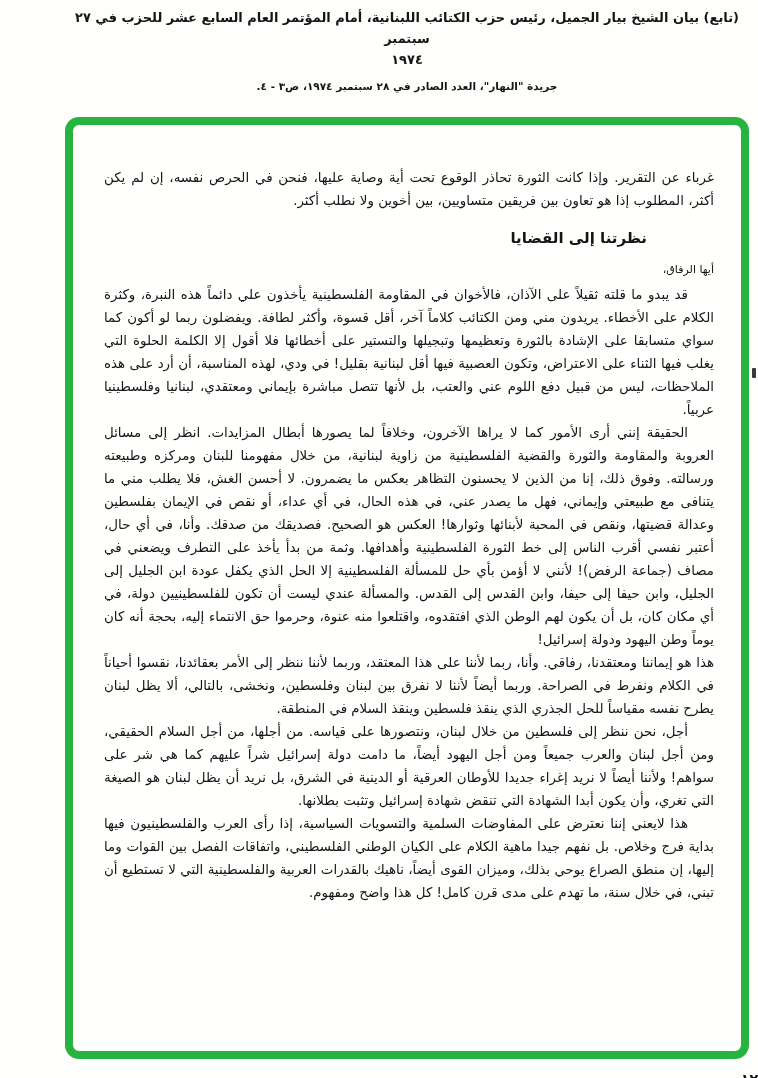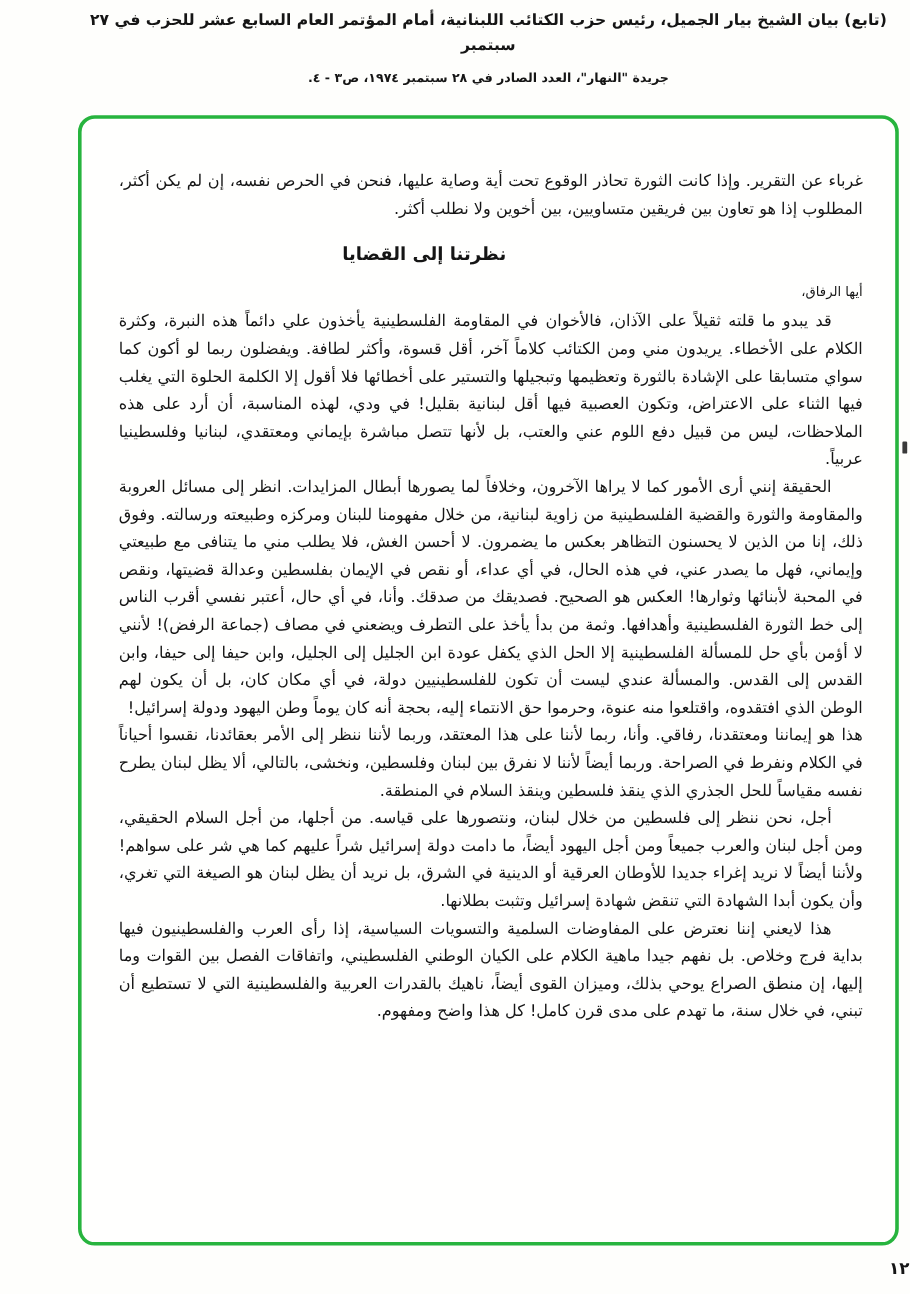--- a/index.html
+++ b/index.html
@@ -24,42 +24,42 @@
     font-weight: bold;
     font-size: 10.5px;
     line-height: 15px;
     margin-top: 9px;
   }
 
   
   .content-frame {
     margin: 23px 9px 0 9px;
     height: 942px;
-    border: 3px solid #b91c1c;
+    border: 8px solid #b91c1c;
     border-radius: 14px;
     background: #fffffe;
     padding: 41px 27px 0 31px;
     overflow: hidden;
   }
 
   
   .para {
     font-size: 13.4px;
     line-height: 23px;
     text-align: justify;
     text-justify: inter-word;
   }
   .para.indent { text-indent: 26px; }
 
   .section-heading {
     font-size: 15px;
     font-weight: bold;
     line-height: 22px;
-    margin: 15px 111px 9px 0;
-    text-align: center;
+    margin: 15px 67px 9px 0;
+    text-align: right;
   }
   .salutation {
     font-size: 11px;
     line-height: 23px;
     margin-bottom: 2px;
   }
 
   
   .page-number {
     text-align: right;
@@ -78,20 +78,21 @@
     border-radius: 1px;
   }
 </style>
 </head>
 <body>
 
 <div class="page">
 
   <header class="doc-header">
     <div class="title-line">(تابع) بيان الشيخ بيار الجميل، رئيس حزب الكتائب اللبنانية، أمام المؤتمر العام السابع عشر للحزب في ٢٧ سبتمبر</div>
+    <div class="title-line">١٩٧٤</div>
     <div class="source-line">جريدة "النهار"، العدد الصادر في ٢٨ سبتمبر ١٩٧٤، ص٣ - ٤.</div>
   </header>
 
   <div class="content-frame" style="border-color: rgb(39, 180, 62);">
 
     <p class="para">غرباء عن التقرير. وإذا كانت الثورة تحاذر الوقوع تحت أية وصاية عليها، فنحن في الحرص نفسه، إن لم يكن أكثر، المطلوب إذا هو تعاون بين فريقين متساويين، بين أخوين ولا نطلب أكثر.</p>
 
     <h2 class="section-heading">نظرتنا إلى القضايا</h2>
 
     <p class="salutation">أيها الرفاق،</p>

